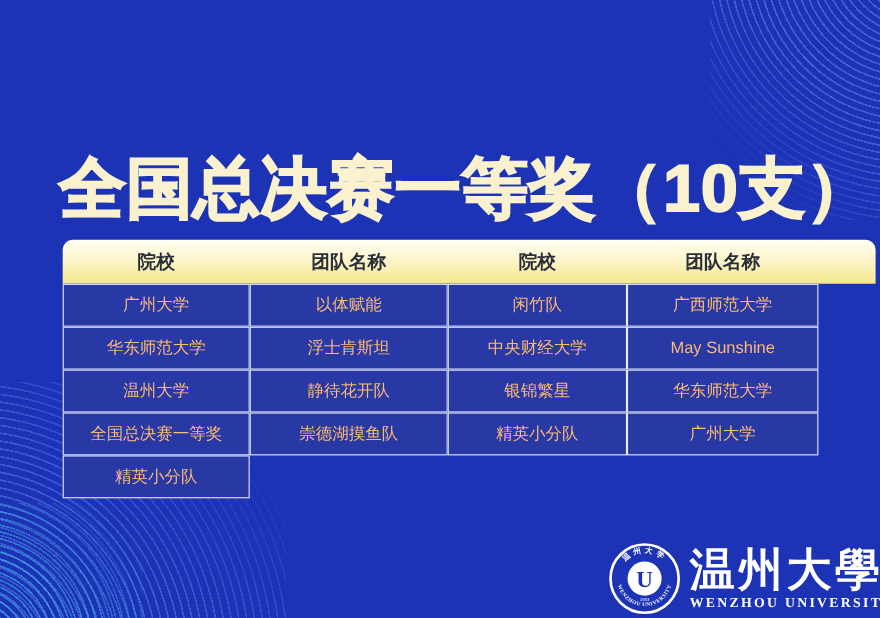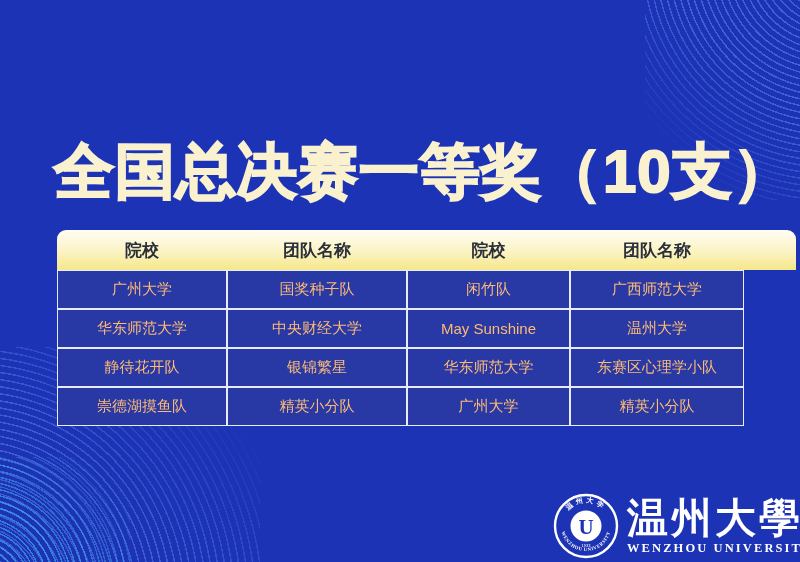--- a/index.html
+++ b/index.html
@@ -32,21 +32,21 @@
       rgba(66,190,235,0.55) 4.5px, rgba(66,190,235,0.55) 6px);
     -webkit-mask:linear-gradient(45deg,#000 30%,transparent 85%);
             mask:linear-gradient(45deg,#000 30%,transparent 85%);
   }
   .title{
     position:absolute;left:54px;top:97px;width:720px;
     font-size:60px;font-weight:900;line-height:1.15;
     color:#FAF1CF;-webkit-text-stroke:2px #FAF1CF;
     letter-spacing:1px;white-space:nowrap;z-index:2;
   }
-  .award-table{position:absolute;left:57px;top:230px;width:739px;z-index:2;}
+  .award-table{position:absolute;left:57px;top:218px;width:739px;z-index:2;}
   .thead{
     display:grid;grid-template-columns:170px 180px 163px 174px;
     height:40px;align-items:center;
     background:linear-gradient(180deg,#FFFEF4 0%,#FBF3C2 55%,#F5E78A 100%);
     border-radius:9px 9px 0 0;
     color:#2A2F3A;font-weight:bold;font-size:17px;text-align:center;
   }
   .tbody{
     display:grid;grid-template-columns:170px 180px 163px 174px;
     grid-auto-rows:39px;
@@ -84,34 +84,35 @@
 
   <div class="award-table">
     <div class="thead">
       <div>院校</div>
       <div>团队名称</div>
       <div>院校</div>
       <div>团队名称</div>
     </div>
     <div class="tbody">
       <div class="cell">广州大学</div>
-      <div class="cell">国奖种子队</div>
+      <div class="cell">以体赋能</div>
       <div class="cell">闲竹队</div>
       <div class="cell">广西师范大学</div>
 
       <div class="cell">华东师范大学</div>
+      <div class="cell">浮士肯斯坦</div>
       <div class="cell">中央财经大学</div>
       <div class="cell">May Sunshine</div>
 
       <div class="cell">温州大学</div>
       <div class="cell">静待花开队</div>
       <div class="cell">银锦繁星</div>
 
       <div class="cell">华东师范大学</div>
-      <div class="cell">东赛区心理学小队</div>
+      <div class="cell">全国总决赛一等奖</div>
       <div class="cell">崇德湖摸鱼队</div>
 
       <div class="cell">精英小分队</div>
       <div class="cell">广州大学</div>
       <div class="cell">精英小分队</div>
     </div>
   </div>
 
   <div class="logo">
     <svg class="seal" viewBox="0 0 68 68" aria-hidden="true">

